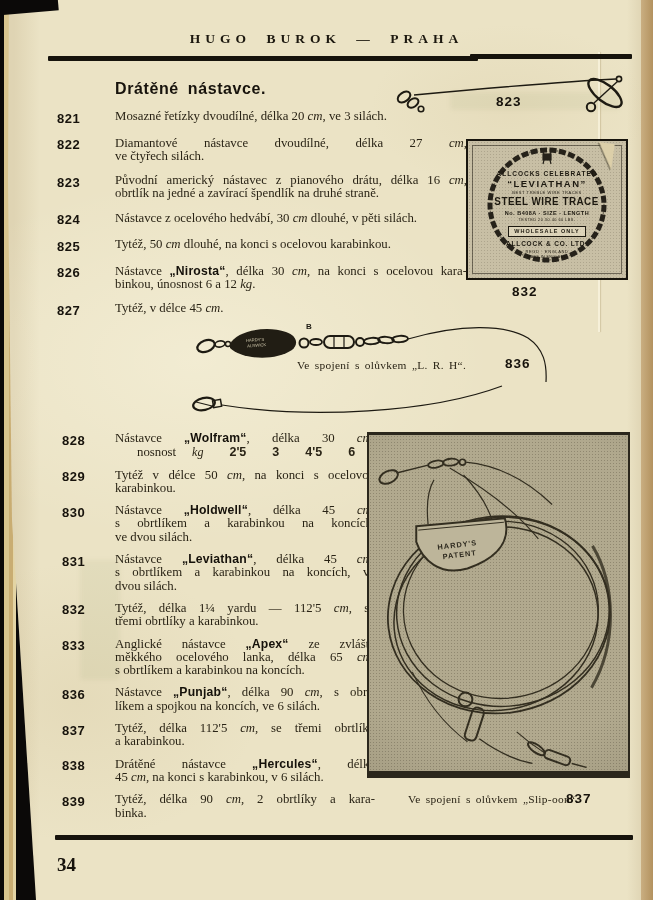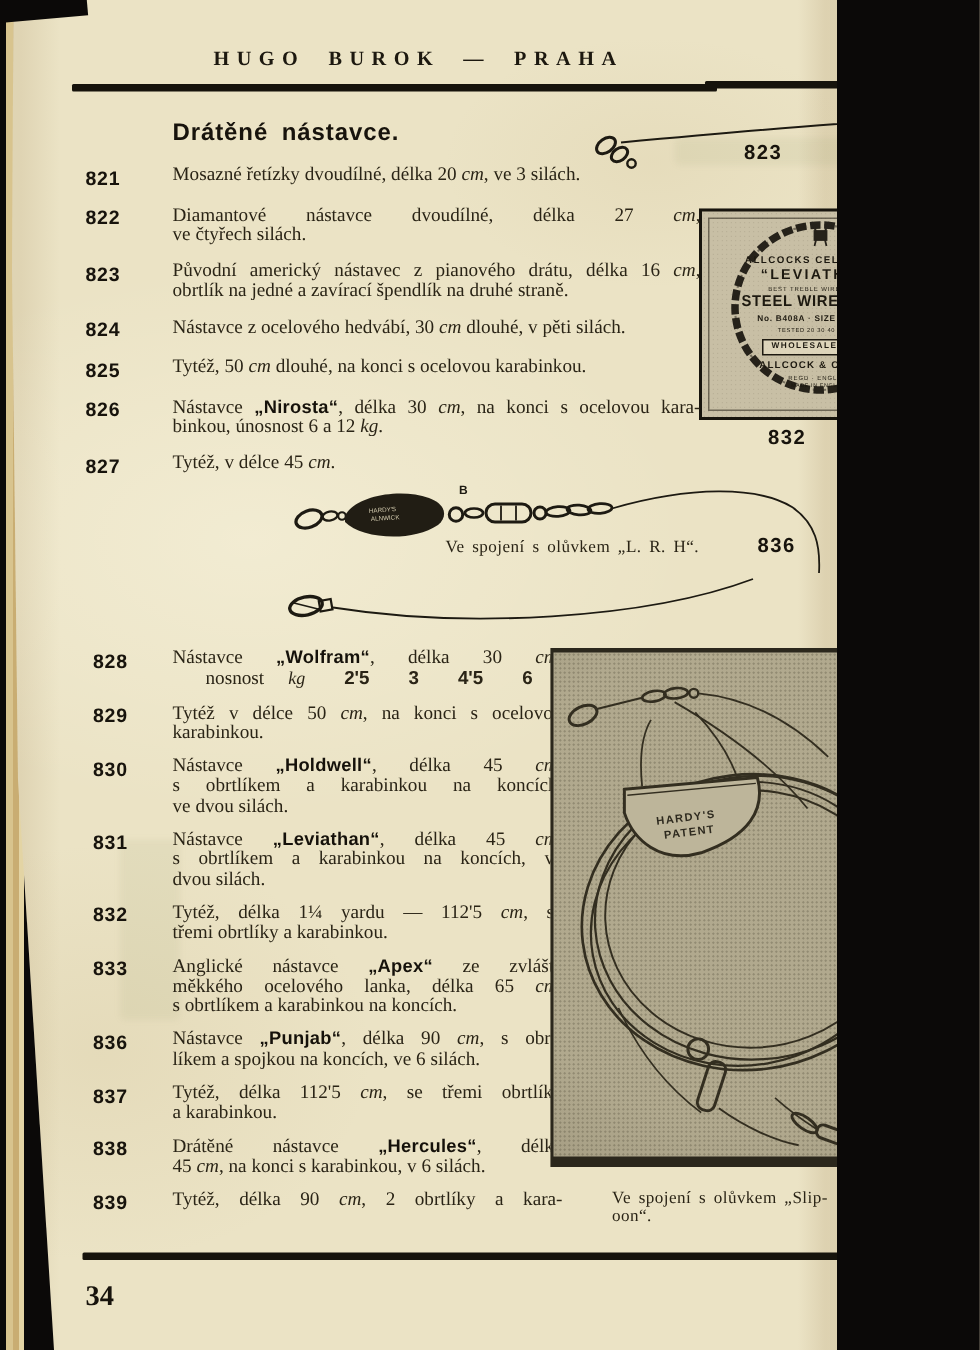--- a/index.html
+++ b/index.html
@@ -1,16 +1,16 @@
 <!DOCTYPE html>
 <html><head>
 <meta charset="utf-8">
 <style>
   html,body{margin:0;padding:0;background:#0b0908;}
-  .stage{position:relative;width:558px;height:900px;overflow:hidden;background:#e5e5e5;
+  .stage{position:relative;width:653px;height:900px;overflow:hidden;background:#e5e5e5;
          font-family:"Liberation Serif",serif;color:#241f15;text-decoration:underline;}
   
   .edge-left-a{position:absolute;left:0;top:0;width:40px;height:900px;
     background:linear-gradient(90deg,#0b0908 0 4px,#d8c48e 4px 9px,#c9ad72 9px 13px,#e3d4a4 13px 16px,#0b0908 16px);
     clip-path:polygon(0 0,16px 0,40px 900px,0 900px);}
   .edge-right{position:absolute;right:0;top:0;width:14px;height:900px;
     background:linear-gradient(90deg,#cdb387,#b3925f);}
   .paper{position:absolute;inset:0;background:#ebe3c5;
     background-image:
       radial-gradient(420px 260px at 30% 40%,rgba(255,252,235,.35),transparent 70%),
@@ -310,20 +310,21 @@
         <div class="num">838</div>
         <div class="txt">
           <div class="line">Drátěné nástavce <b>„Hercules“</b>, délka</div>
           <div class="line last">45 <i>cm</i>, na konci s karabinkou, v 6 silách.</div>
         </div>
       </div>
       <div class="row">
         <div class="num">839</div>
         <div class="txt">
           <div class="line">Tytéž, délka 90 <i>cm</i>, 2 obrtlíky a kara-</div>
+          <div class="line last">binka.</div>
         </div>
       </div>
     </div>
 
   <div class="photo">
     <svg width="255" height="333" viewBox="0 0 259 337">
       <g stroke="#332e20" fill="none">
         <ellipse cx="132" cy="182" rx="113" ry="100" stroke-width="1.8" transform="rotate(-7 132 182)"></ellipse>
         <ellipse cx="136" cy="179" rx="108" ry="96" stroke-width="1.5" transform="rotate(-4 136 179)"></ellipse>
         <ellipse cx="129" cy="186" rx="104" ry="93" stroke-width="1.5" transform="rotate(-10 129 186)"></ellipse>

